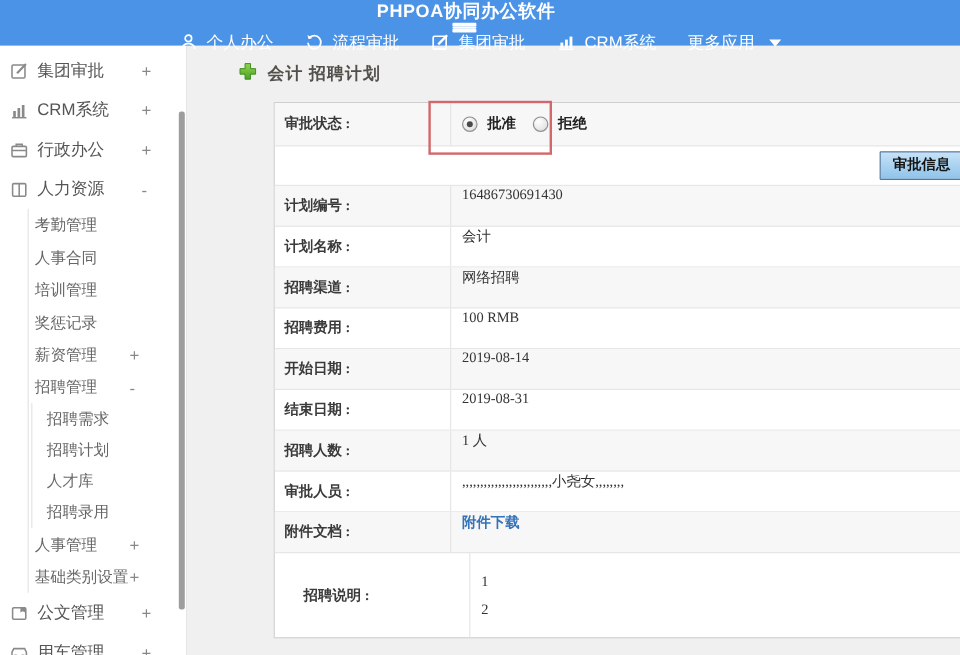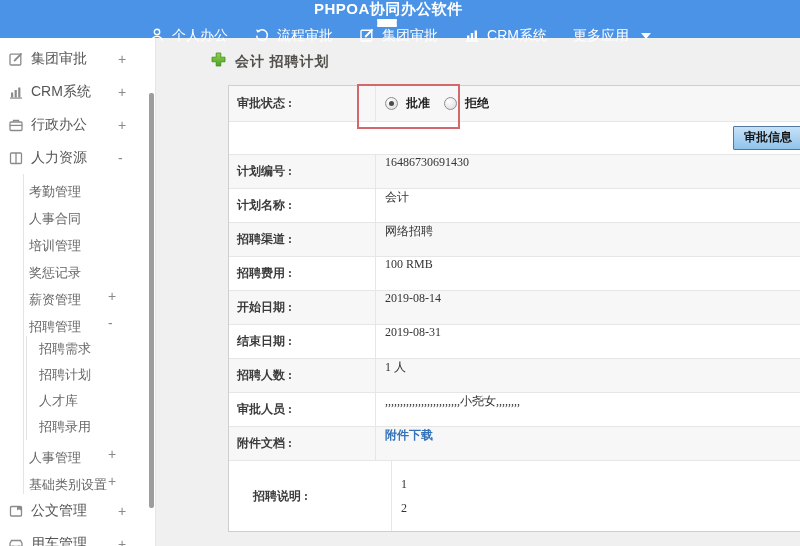--- a/index.html
+++ b/index.html
@@ -19,32 +19,32 @@
   .caret { width:0; height:0; border-left:5px solid transparent; border-right:5px solid transparent;
     border-top:6px solid #fff; margin-left:12px; }
 
   
   .sidebar { position:absolute; left:0; top:38px; width:156px; height:508px;
     background:#fff; border-right:1px solid #e6e6e6; padding-top:4px; overflow:hidden; }
   .s-item { position:relative; display:flex; align-items:center; cursor:pointer; color:#555; }
   .lv0 { height:33px; font-size:14px; padding-left:8px; }
   .lv0 .s-icon { margin-right:7px; display:flex; }
   .grp1 { margin-left:23px; border-left:1px solid #e4e4e4; }
-  .lv1 { height:27px; font-size:13px; padding-left:5px; color:#666;align-items:flex-end; }
+  .lv1 { height:27px; font-size:13px; padding-left:5px; color:#666; }
   .grp2 { margin-left:2px; border-left:1px solid #e4e4e4; }
   .lv2 { height:26px; font-size:13px; padding-left:12px; color:#666; }
   .toggle { position:absolute; font-size:14px; color:#888; top:50%; transform:translateY(-50%); }
   .lv0 .toggle { left:118px; }
   .lv1 .toggle { left:84px; }
   .scroll-thumb { position:absolute; left:149px; top:93px; width:5px; height:415px;
     background:#9d9d9d; border-radius:2px; z-index:5; }
 
   
   .main { position:absolute; left:156px; top:38px; width:644px; height:508px; background:#f0f0f0; }
-  .page-title { position:absolute; left:55px; top:14px; display:flex; align-items:center; }
+  .page-title { position:absolute; left:43px; top:14px; display:flex; align-items:center; }
   .page-title .t-text { margin-left:9px; font-size:14px; font-weight:bold; color:#52504a;
     font-family:"Liberation Serif","DejaVu Serif",serif; letter-spacing:1px; }
 
   .detail-table { position:absolute; left:72px; top:47px; width:632px;
     background:#fff; border:1px solid #cfcfcf;
     font-family:"Liberation Serif","DejaVu Serif",serif; }
   .trow { display:flex; border-bottom:1px solid #e6e6e6; height:34px; }
   .trow:nth-child(odd) { background:#f7f7f7; }
   .trow:last-child { border-bottom:none;padding-left:16px; }
   .trow-first { height:36px; }

